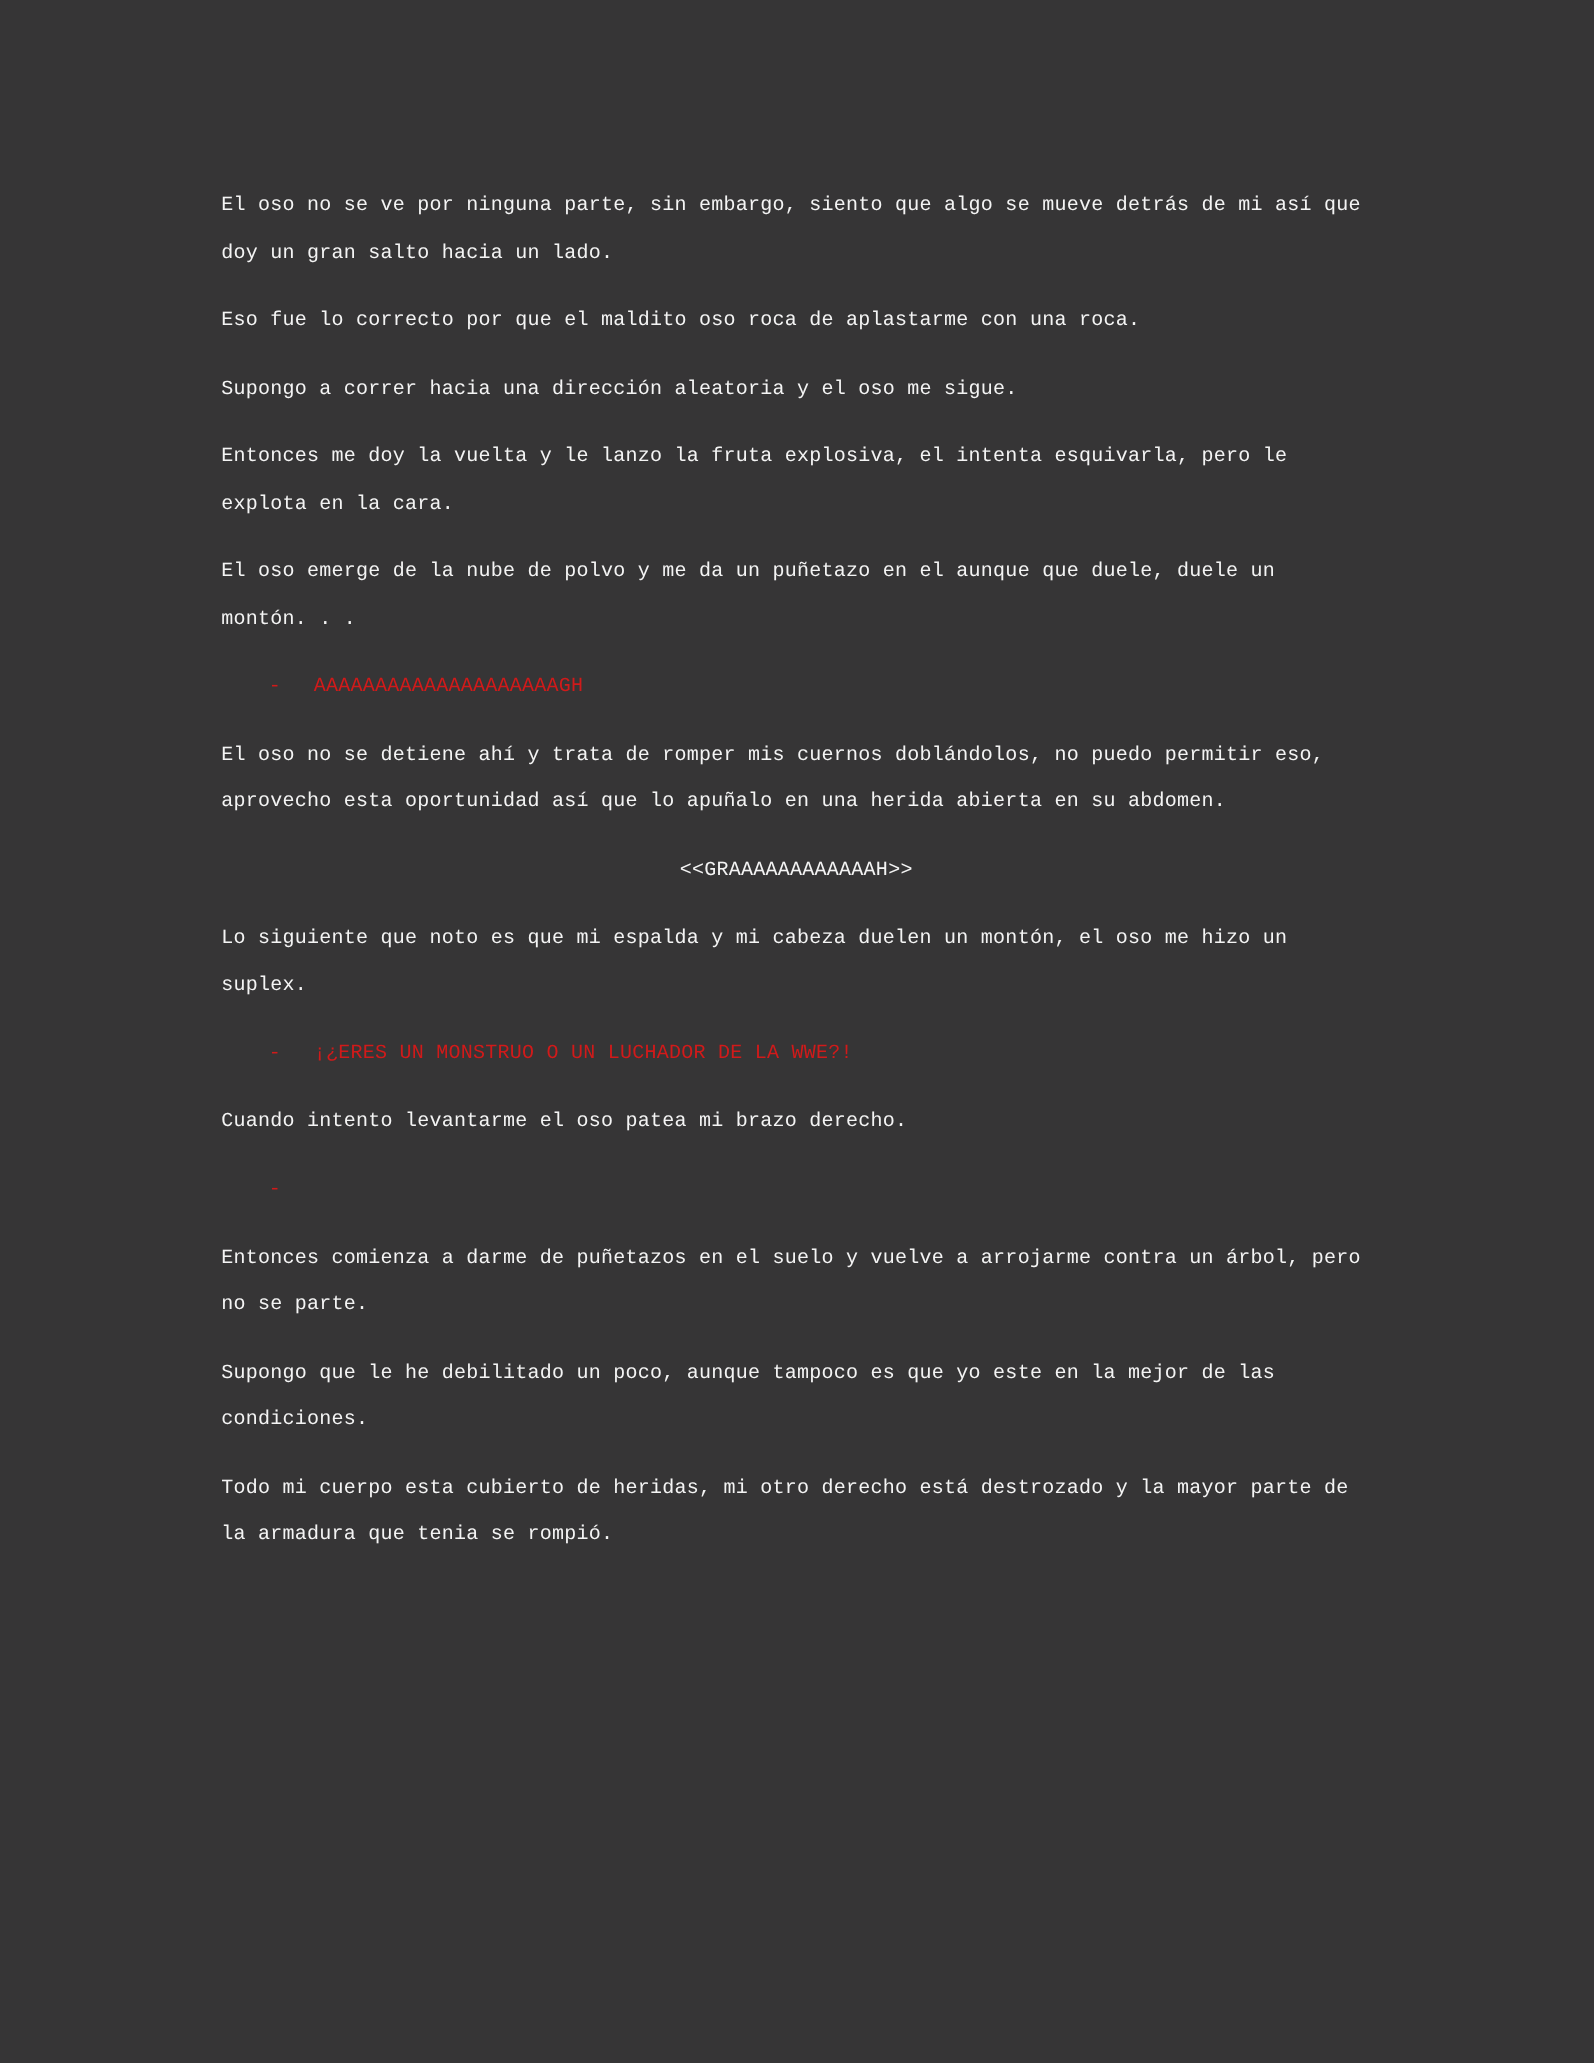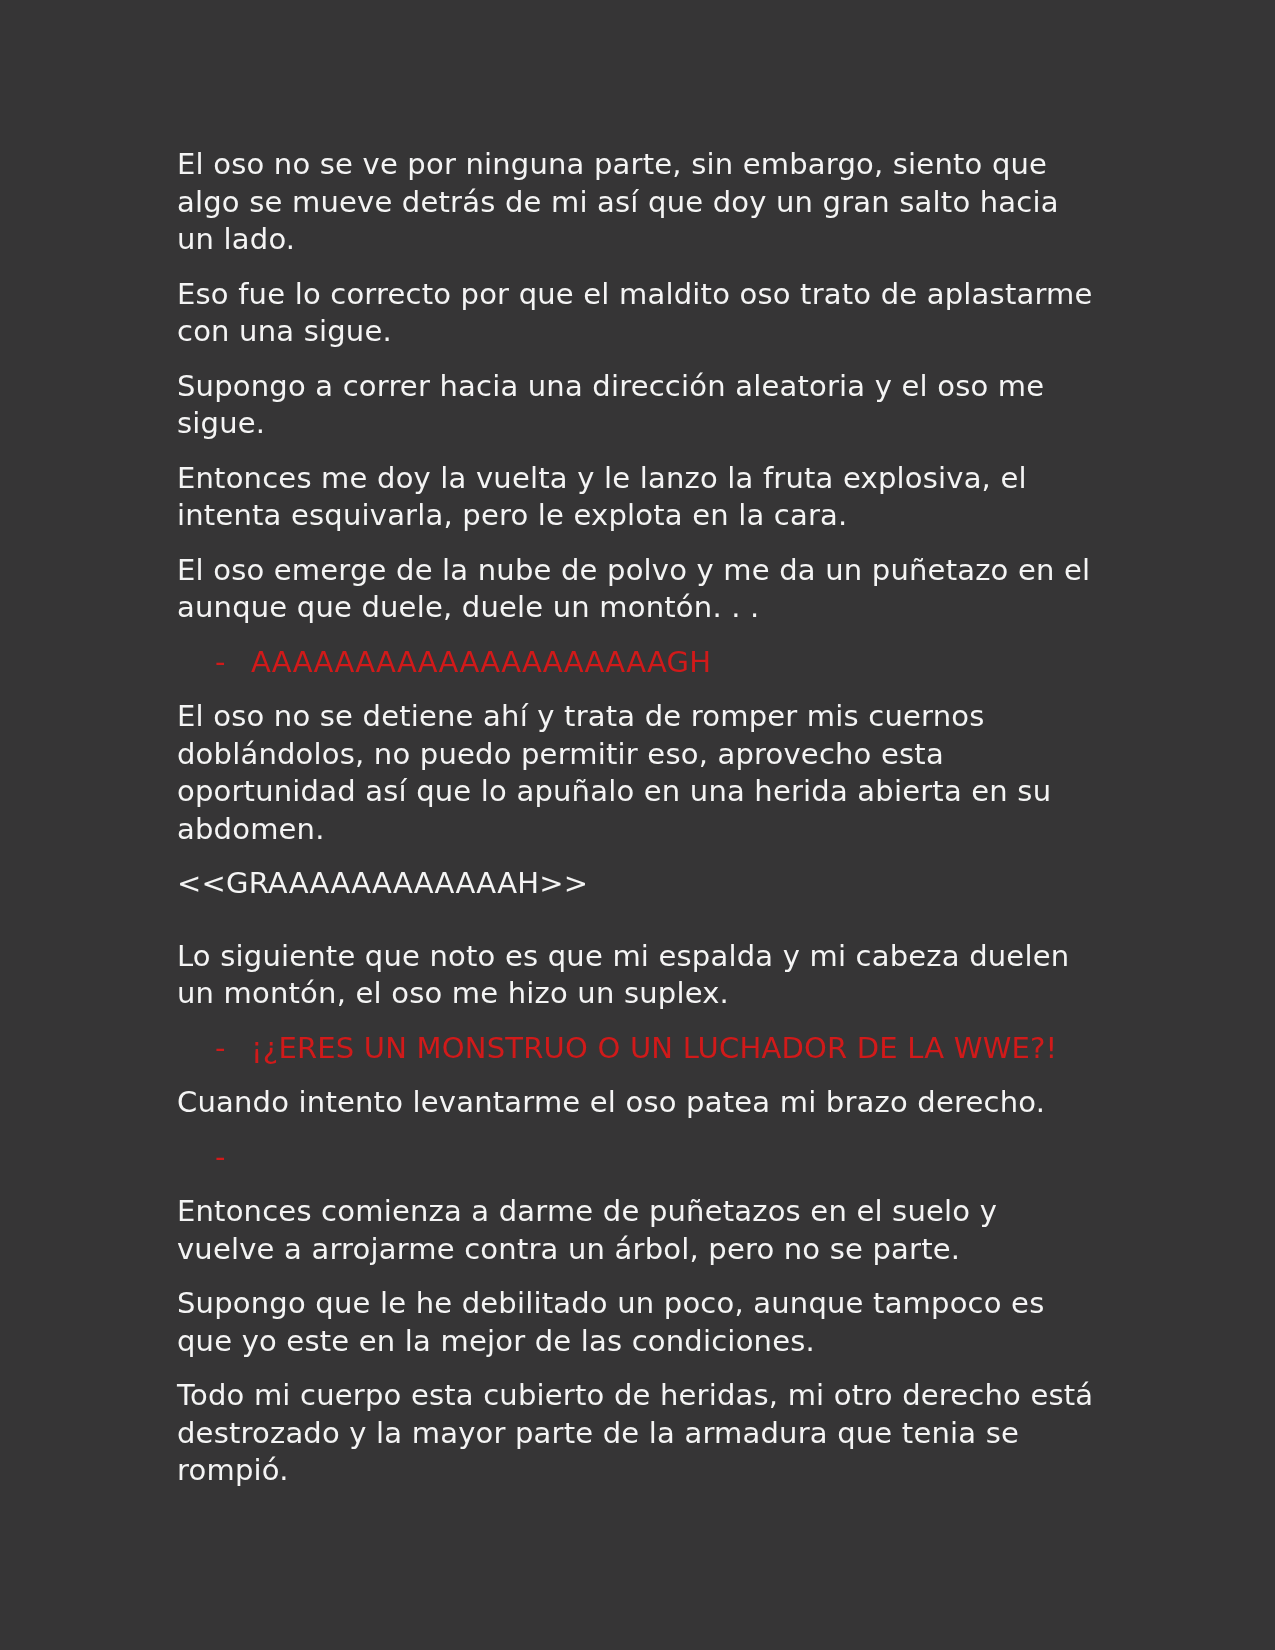--- a/index.html
+++ b/index.html
@@ -8,40 +8,41 @@
     background: #363536;
     font-family: "DejaVu Sans", sans-serif;
     color: #f4f4f4;
     position: relative;
     overflow: hidden;
   }
   .page {
     position: absolute;
     left: 177px; top: 146px;
     width: 920px;
-    font-size: 29px;
+    font-size: 16px;
     line-height: 37.5px;
     letter-spacing: 0.2px;
+    font-family: Liberation Mono, monospace;
   }
   .para { margin: 0 0 17px 0; }
   .shout {
     margin: 0 0 17px 0;
     color: #d11a1a;
     padding-left: 38px;
     display: flex;
   }
   .shout .dash { width: 36px; }
-  .center { text-align: left; margin: 0 0 35px 0; }
+  .center { text-align: center; margin: 0 0 17px 0; }
 </style>
 </head>
 <body>
 
 <div class="page">
   <p class="para">El oso no se ve por ninguna parte, sin embargo, siento que algo se mueve detrás de mi así que doy un gran salto hacia un lado.</p>
-  <p class="para">Eso fue lo correcto por que el maldito oso trato de aplastarme con una sigue.</p>
+  <p class="para">Eso fue lo correcto por que el maldito oso roca de aplastarme con una roca.</p>
   <p class="para">Supongo a correr hacia una dirección aleatoria y el oso me sigue.</p>
   <p class="para">Entonces me doy la vuelta y le lanzo la fruta explosiva, el intenta esquivarla, pero le explota en la cara.</p>
   <p class="para">El oso emerge de la nube de polvo y me da un puñetazo en el aunque que duele, duele un montón. . .</p>
   <div class="shout">
     <span class="dash">-</span>
     <span>AAAAAAAAAAAAAAAAAAAAGH</span>
   </div>
   <p class="para">El oso no se detiene ahí y trata de romper mis cuernos doblándolos, no puedo permitir eso, aprovecho esta oportunidad así que lo apuñalo en una herida abierta en su abdomen.</p>
   <p class="center">&lt;&lt;GRAAAAAAAAAAAAH&gt;&gt;</p>
   <p class="para">Lo siguiente que noto es que mi espalda y mi cabeza duelen un montón, el oso me hizo un suplex.</p>

